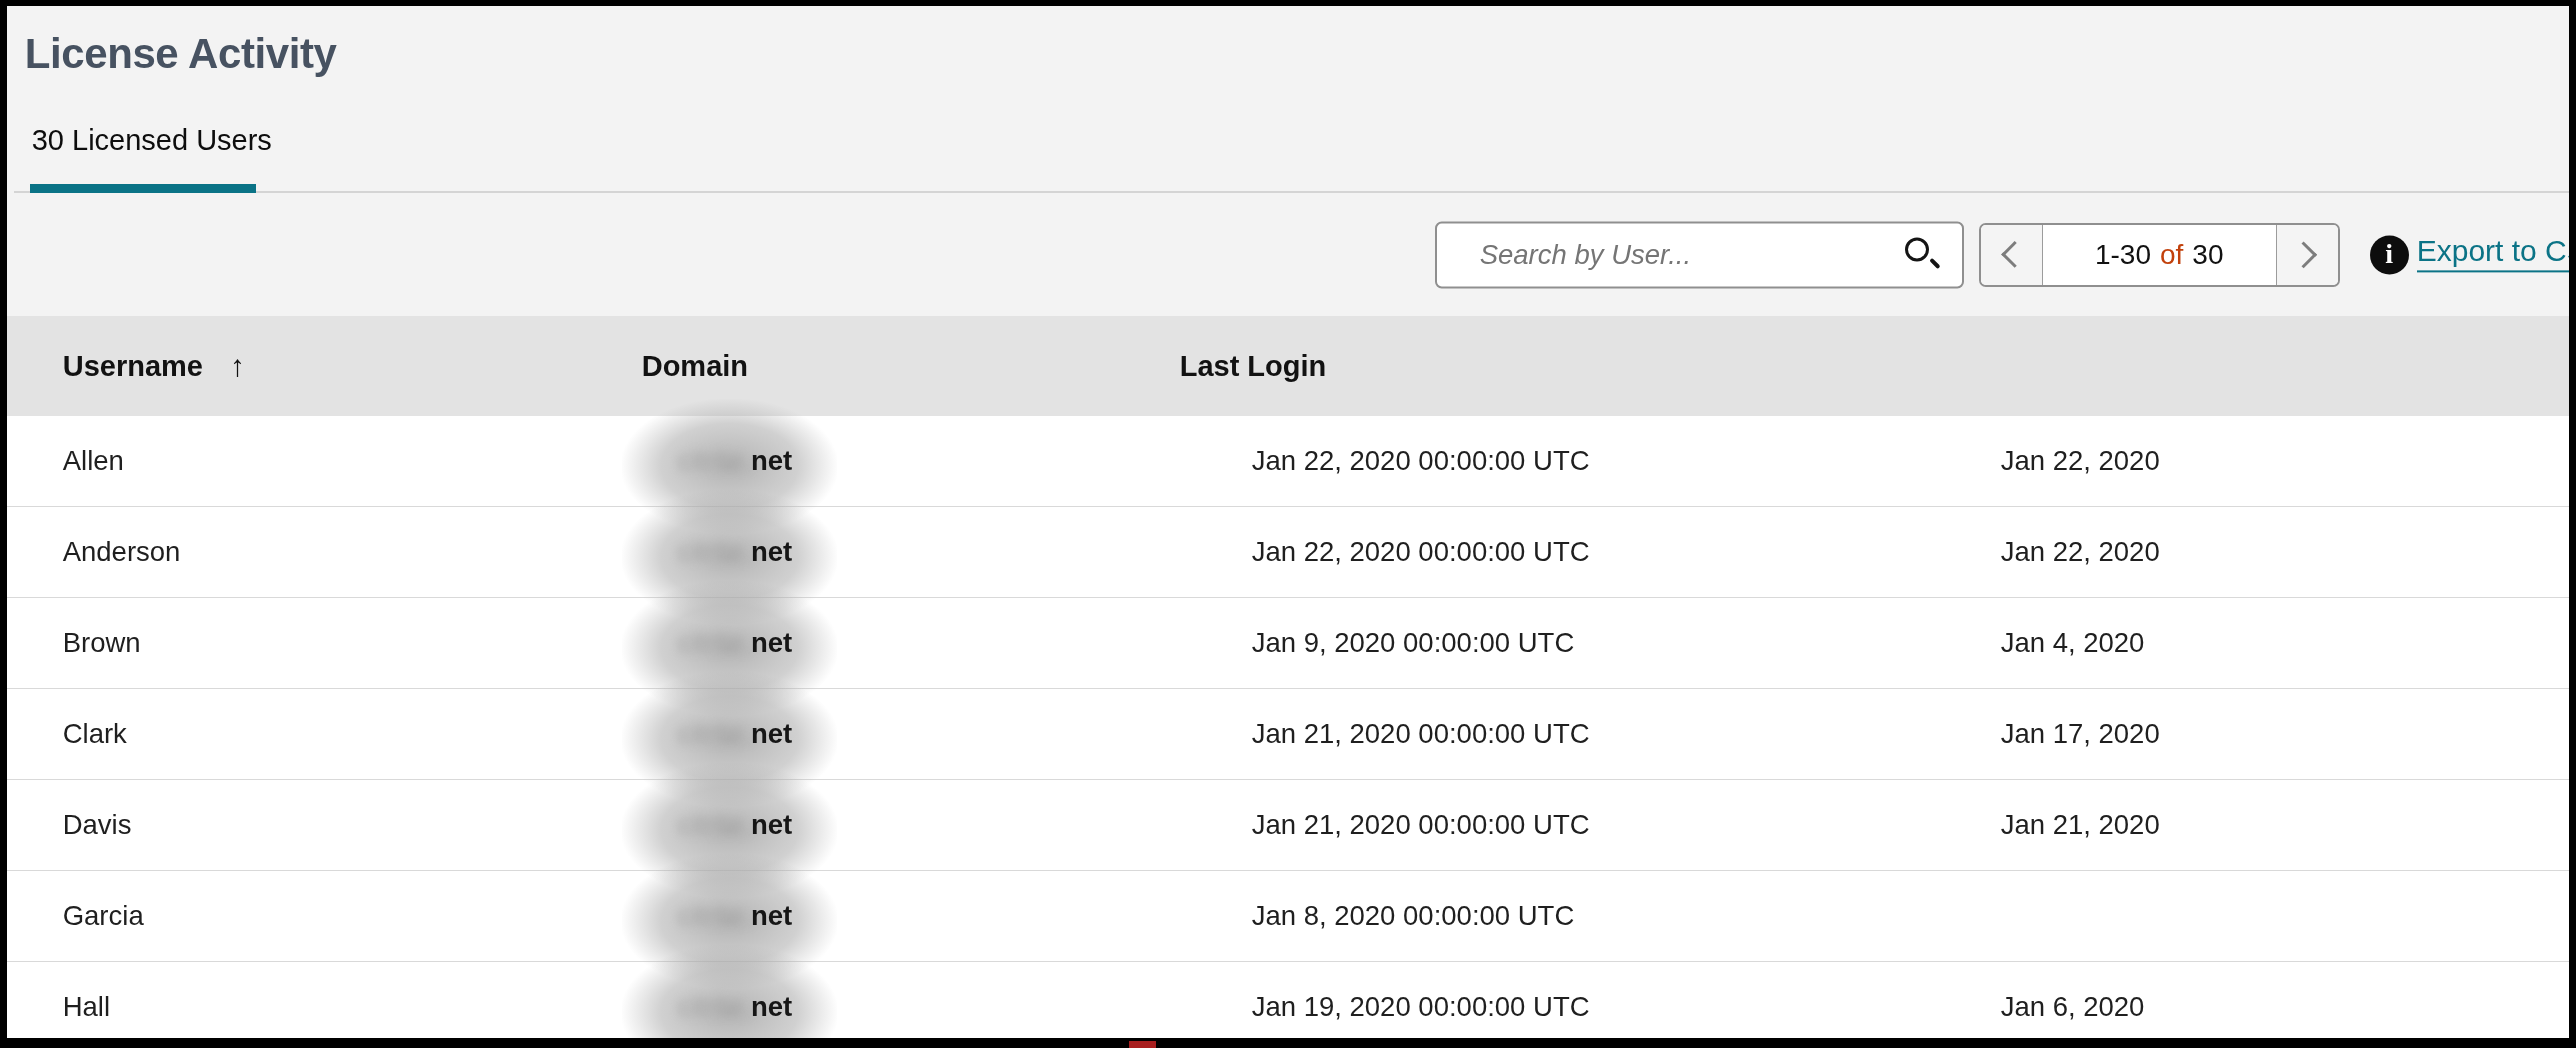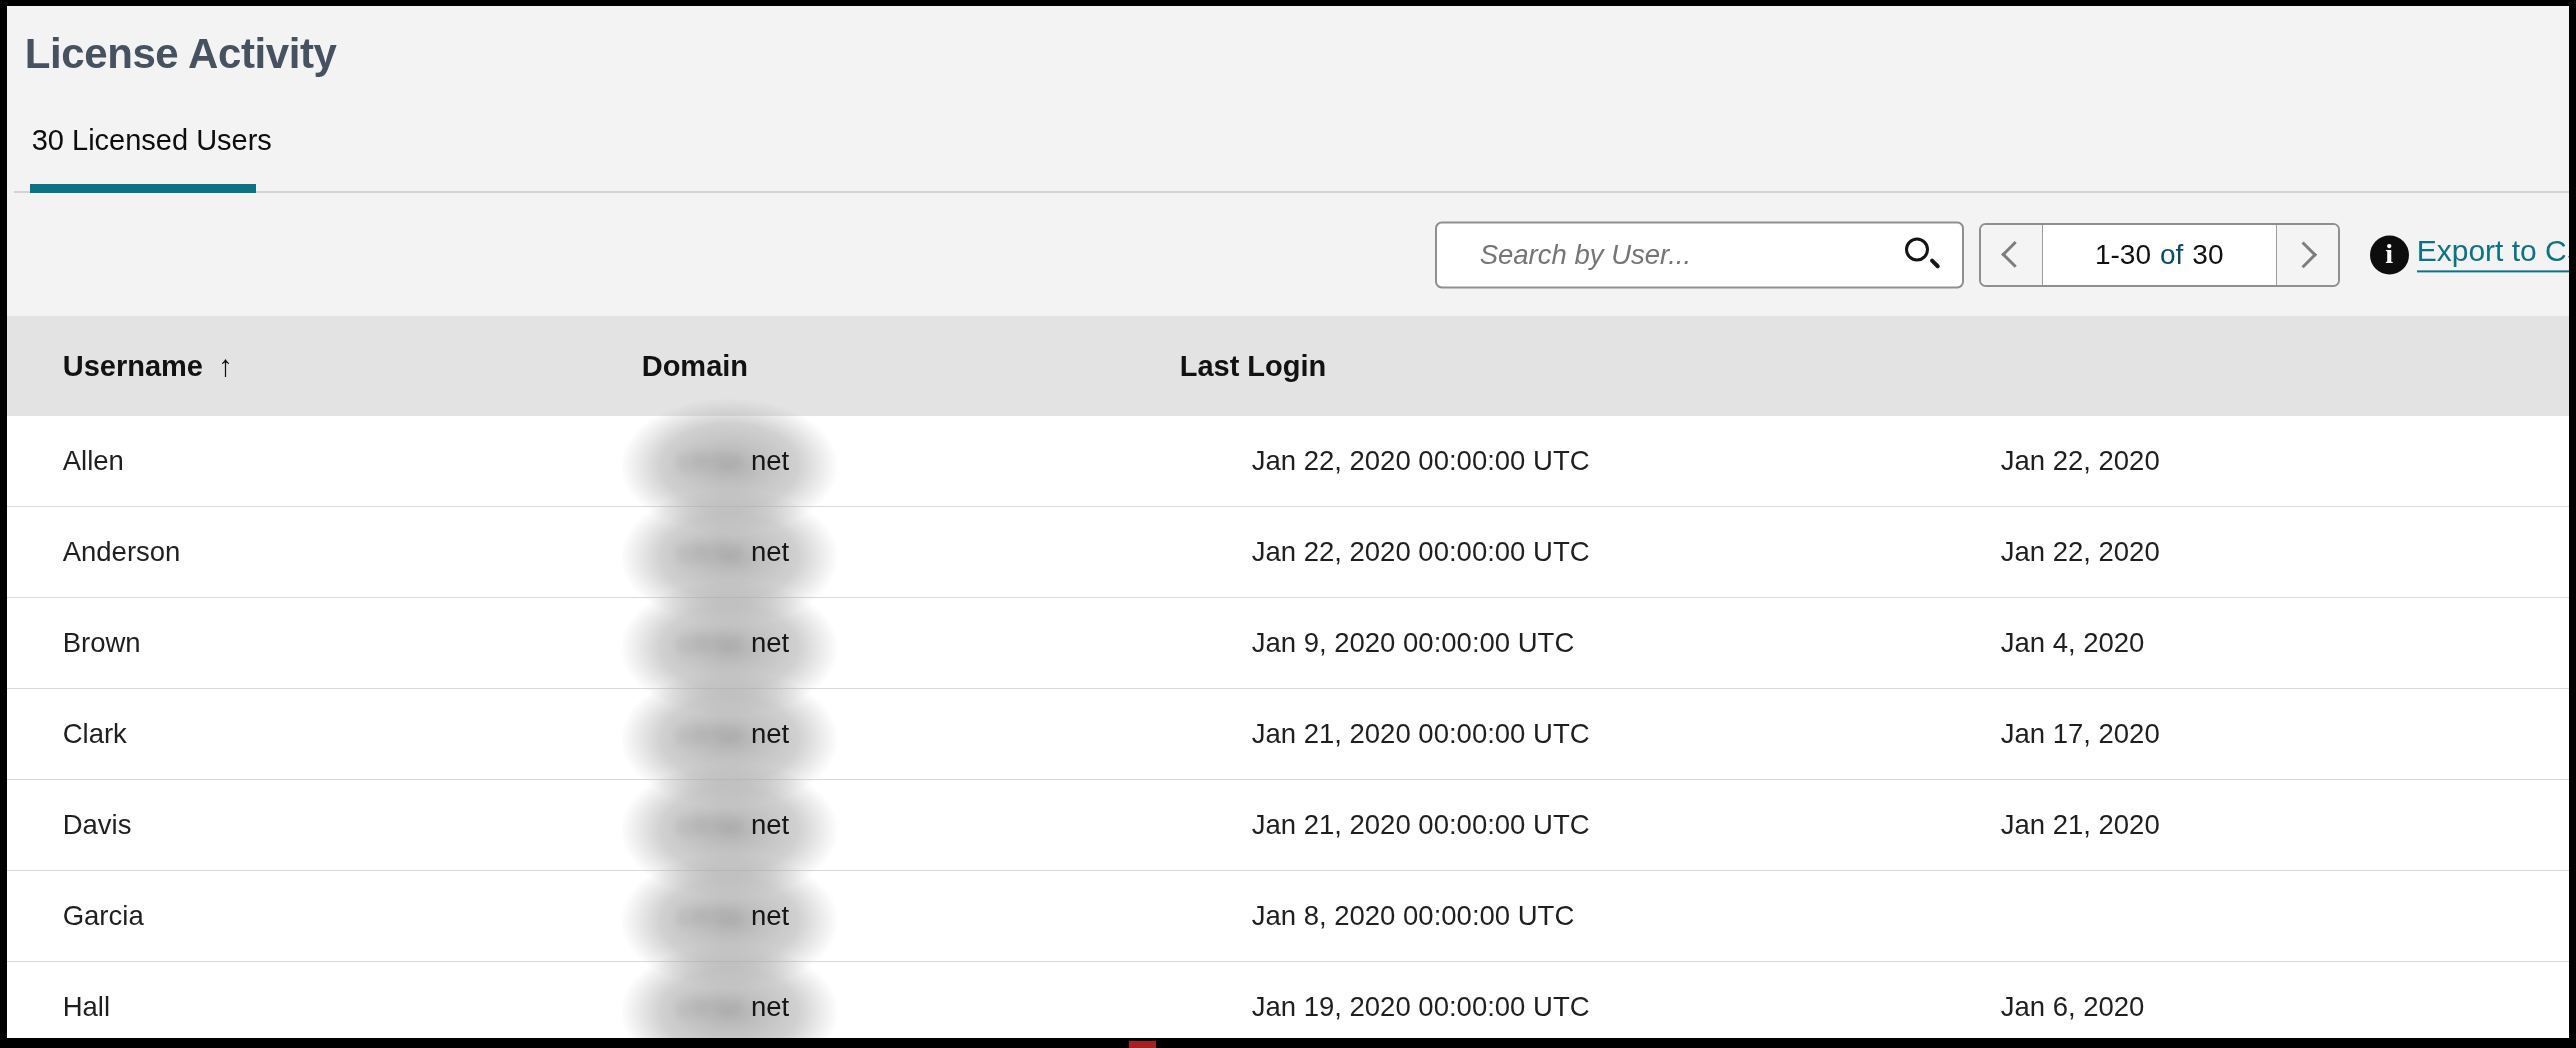--- a/index.html
+++ b/index.html
@@ -66,21 +66,21 @@
   }
   .pager-btn.prev { border-right:1.5px solid #9c9c9c; }
   .pager-btn.next { border-left:1.5px solid #9c9c9c; }
   .chev { width:19.3px; height:19.3px; border-left:3px solid #7d7d7d; border-bottom:3px solid #7d7d7d; }
   .chev.left  { transform:rotate(45deg); margin-left:7.4px; }
   .chev.right { transform:rotate(-135deg); margin-right:7.4px; }
   .pager-label {
     flex:1; display:flex; align-items:center; justify-content:center;
     font-size:28px; color:#111; gap:9px; background:#fff;
   }
-  .pager-label .of { color:#0c4a6e; }
+  .pager-label .of { color:#c2410c; }
 
   .info-icon {
     position:absolute; left:2363px; top:50%; transform:translateY(-50%);
     width:39px; height:39px; border-radius:50%; background:#0d0d0d;
     display:flex; align-items:center; justify-content:center; cursor:pointer;
   }
   .info-icon span {
     color:#fff; font-family:"Liberation Serif", serif; font-weight:700;
     font-size:28px; line-height:1; margin-top:-1.5px;
   }
@@ -92,34 +92,34 @@
 
   .table { width:100%; }
   .t-row {
     display:grid; grid-template-columns:579px 538px 713px 1fr;
     padding-left:56px; align-items:center;
   }
   .t-head {
     height:100px; background:#e3e3e3;
     font-weight:700; font-size:29px; color:#121212;
   }
-  .t-head .hcell { display:flex; align-items:center; gap:15px; cursor:pointer; }
+  .t-head .hcell { display:flex; align-items:center; gap:27px; cursor:pointer; }
   .sort-arrow { font-weight:700; font-size:30px; }
   .t-body-row {
     height:91px; background:#fff; border-bottom:1.5px solid #d9d9d9;
     font-size:27.5px; color:#1f1f1f;gap:36px;
   }
   .domain-cell { position:relative; display:flex; align-items:center; }
   .blur-blob {
     position:absolute; left:-56px; top:-46px; width:215px; height:134px;
     background:radial-gradient(ellipse at center, rgba(160,160,160,0.8) 0%, rgba(170,170,170,0.55) 45%, rgba(180,180,180,0) 72%);
     pointer-events:none;
   }
   .domain-redacted { color:#a6a6a6; filter:blur(4.5px); position:relative; }
-  .domain-suffix { color:#161616; position:relative; }
+  .domain-suffix { color:#161616; position:relative;font-weight:bold; }
 </style>
 </head>
 <body>
 
 <div class="screen">
   <div class="content">
 
     <h1 class="page-title">License Activity</h1>
 
     <div class="tabs">

